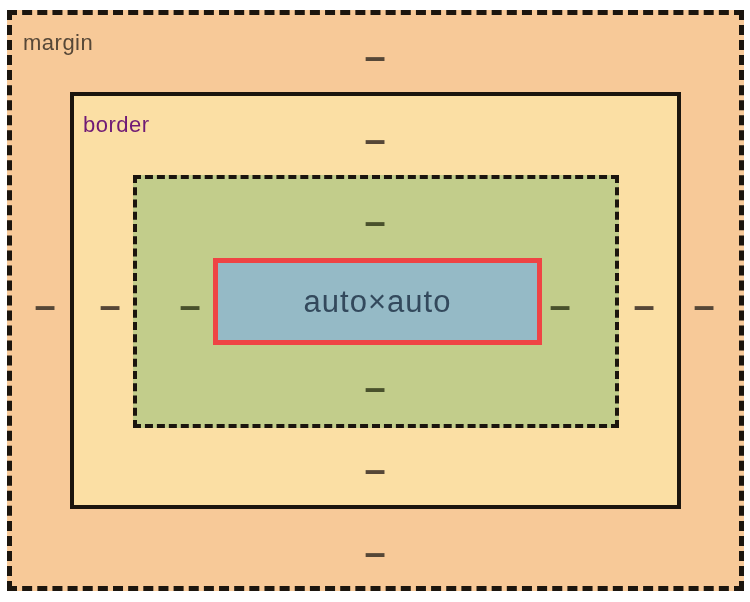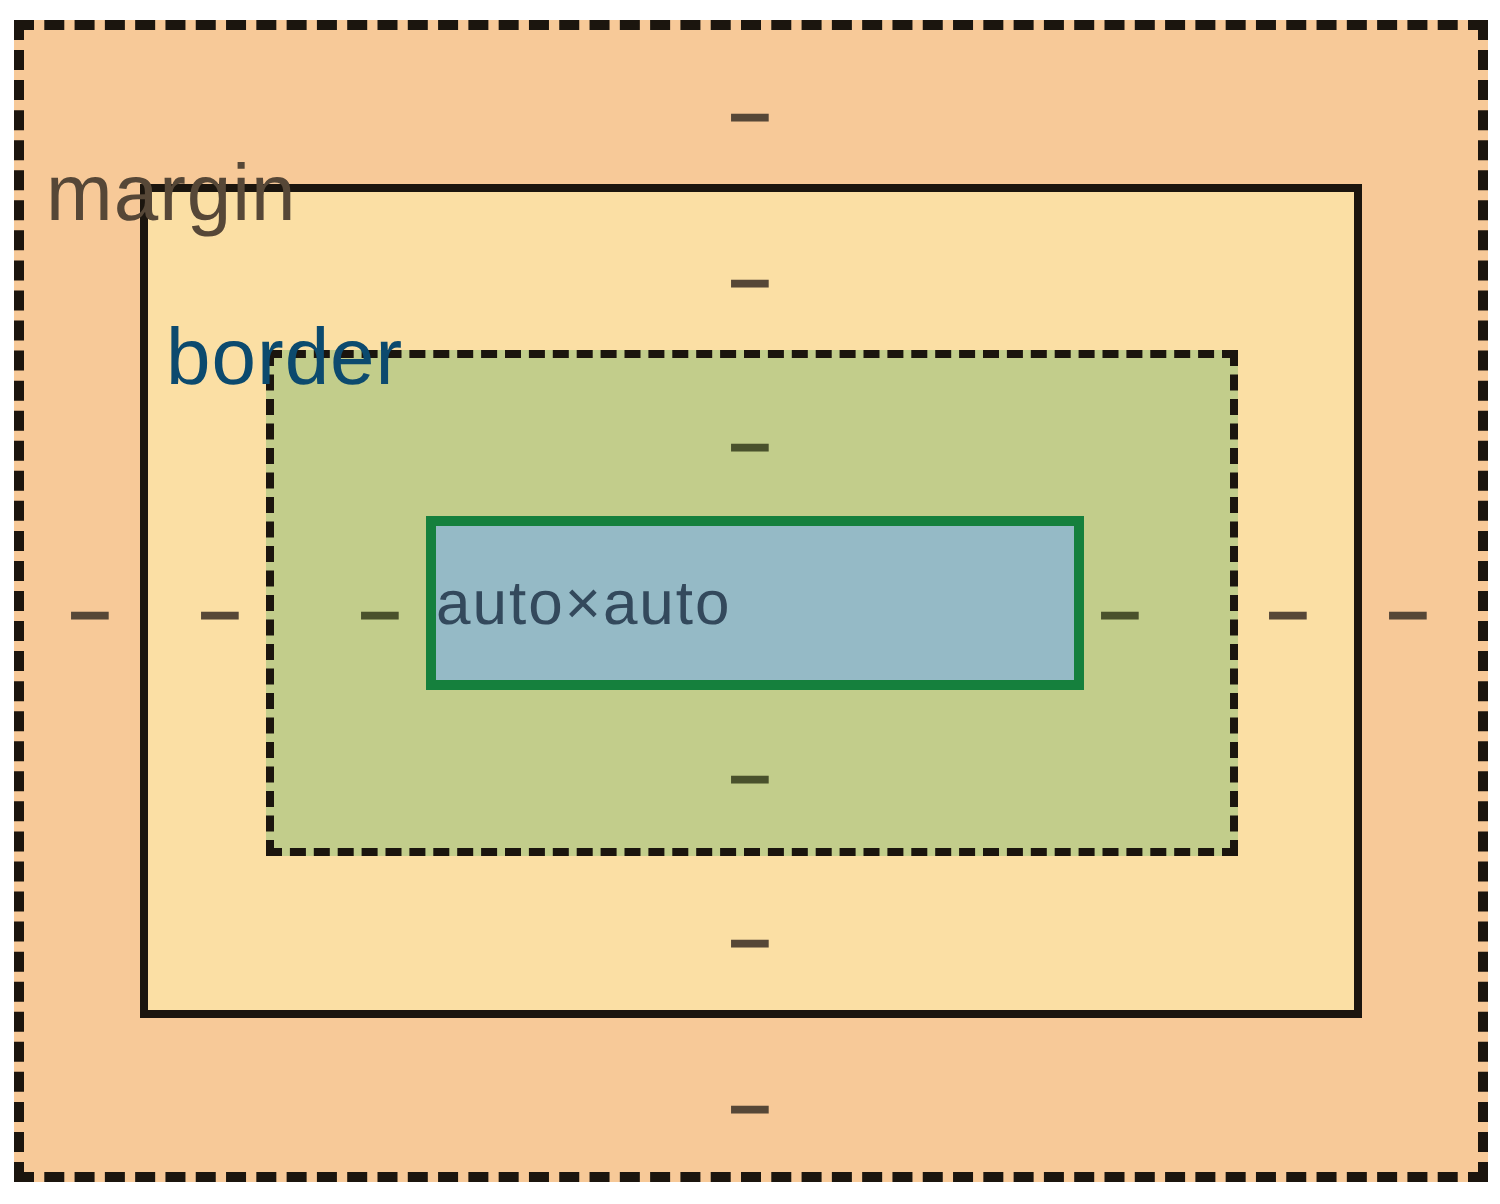--- a/index.html
+++ b/index.html
@@ -30,33 +30,32 @@
     border: 4px solid #1b150e;
   }
   .layer-padding {
     left: 133px; top: 175px;
     width: 486px; height: 253px;
     border: 4px dashed #1b150e;
   }
   .layer-content {
     left: 213px; top: 258px;
     width: 329px; height: 87px;
-    border: 5px solid #15803d;
+    border: 5px solid #ef4444;
     display: flex;
     align-items: center;
-    justify-content: flex-start;
+    justify-content: center;
   }
   .layer-label {
     position: absolute;
-    font-size: 40px;
+    font-size: 22px;
     line-height: 1;
     letter-spacing: 0.5px;
     white-space: nowrap;
     user-select: none;
-    margin-top: 45px;
   }
   .lbl-margin  { left: 23px;  top: 32px;  }
   .lbl-border  { left: 83px;  top: 114px; }
   .lbl-padding { left: 144px; top: 197px; }
   .content-size {
     font-size: 31px;
     line-height: 1;
     letter-spacing: 1px;
     white-space: nowrap;
     user-select: none;
@@ -94,21 +93,21 @@
 
   <div class="layer layer-border" style="background-color: rgb(251, 223, 164);"></div>
 
   <div class="layer layer-padding" style="background-color: rgb(194, 205, 139);"></div>
 
   <div class="layer layer-content" style="background-color: rgb(149, 186, 198);">
     <span class="content-size" style="color: rgb(51, 73, 92);">auto×auto</span>
   </div>
 
   <span class="layer-label lbl-margin" style="color: rgb(86, 71, 55);">margin</span>
-  <span class="layer-label lbl-border" style="color: #0c4a6e;">border</span>
+  <span class="layer-label lbl-border" style="color: #701a75;">border</span>
 
   <span class="dash-value d-margin-top" style="color: rgb(86, 71, 55);">–</span>
   <span class="dash-value d-margin-bottom" style="color: rgb(86, 71, 55);">–</span>
   <span class="dash-value d-margin-left" style="color: rgb(86, 71, 55);">–</span>
   <span class="dash-value d-margin-right" style="color: rgb(86, 71, 55);">–</span>
 
   <span class="dash-value d-border-top" style="color: rgb(86, 71, 55);">–</span>
   <span class="dash-value d-border-bottom" style="color: rgb(86, 71, 55);">–</span>
   <span class="dash-value d-border-left" style="color: rgb(86, 71, 55);">–</span>
   <span class="dash-value d-border-right" style="color: rgb(86, 71, 55);">–</span>

